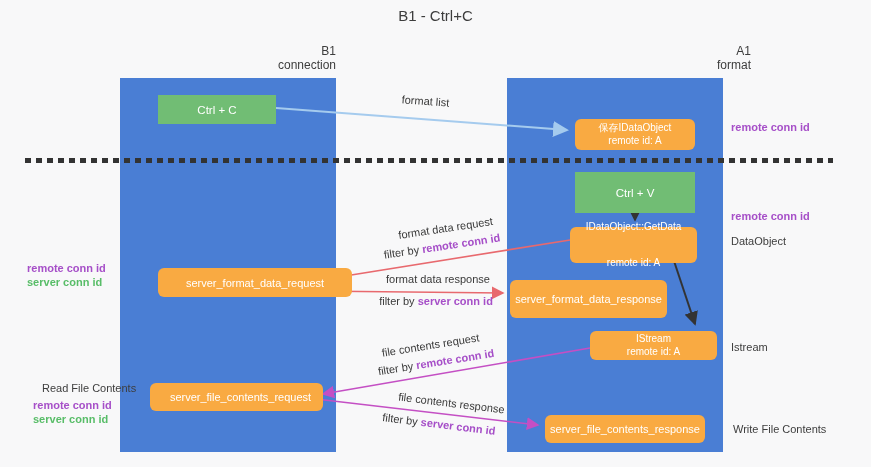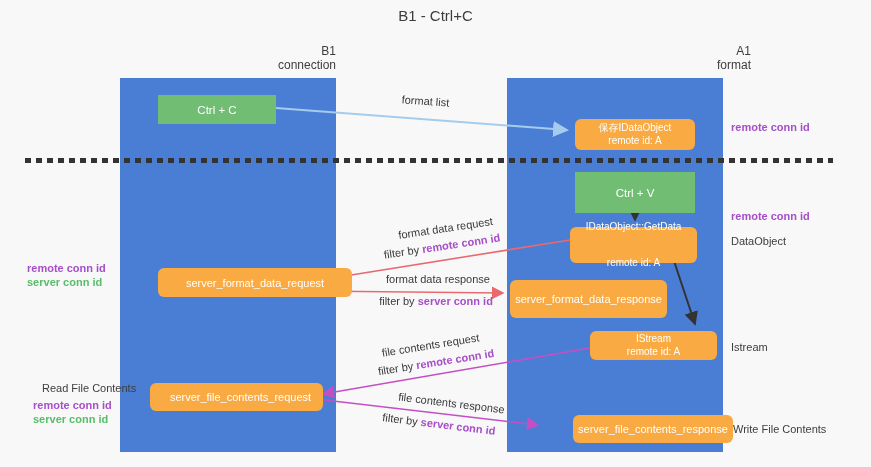--- a/index.html
+++ b/index.html
@@ -99,21 +99,21 @@
 
   <div class="box orange twoline" style="left:590px;top:331px;width:127px;height:29px;">
     <span>IStream</span>
     <span>remote id: A</span>
   </div>
 
   <div class="box orange" style="left:150px;top:383px;width:165px;height:28px;padding-left:8px;">
     <span>server_file_contents_request</span>
   </div>
 
-  <div class="box orange" style="left:545px;top:415px;width:160px;height:28px;margin-left:28px;">
+  <div class="box orange" style="left:545px;top:415px;width:160px;height:28px;">
     <span>server_file_contents_response</span>
   </div>
 
   <div class="alabel" style="left:368px;top:95px;width:115px;transform:rotate(4deg);">format list</div>
 
   <div class="alabel" style="left:383px;top:222px;width:125px;transform:rotate(-8.5deg);">format data request</div>
   <div class="alabel" style="left:372px;top:240px;width:140px;transform:rotate(-8.5deg);">
     <span>filter by </span><span class="purple">remote conn id</span>
   </div>
 

